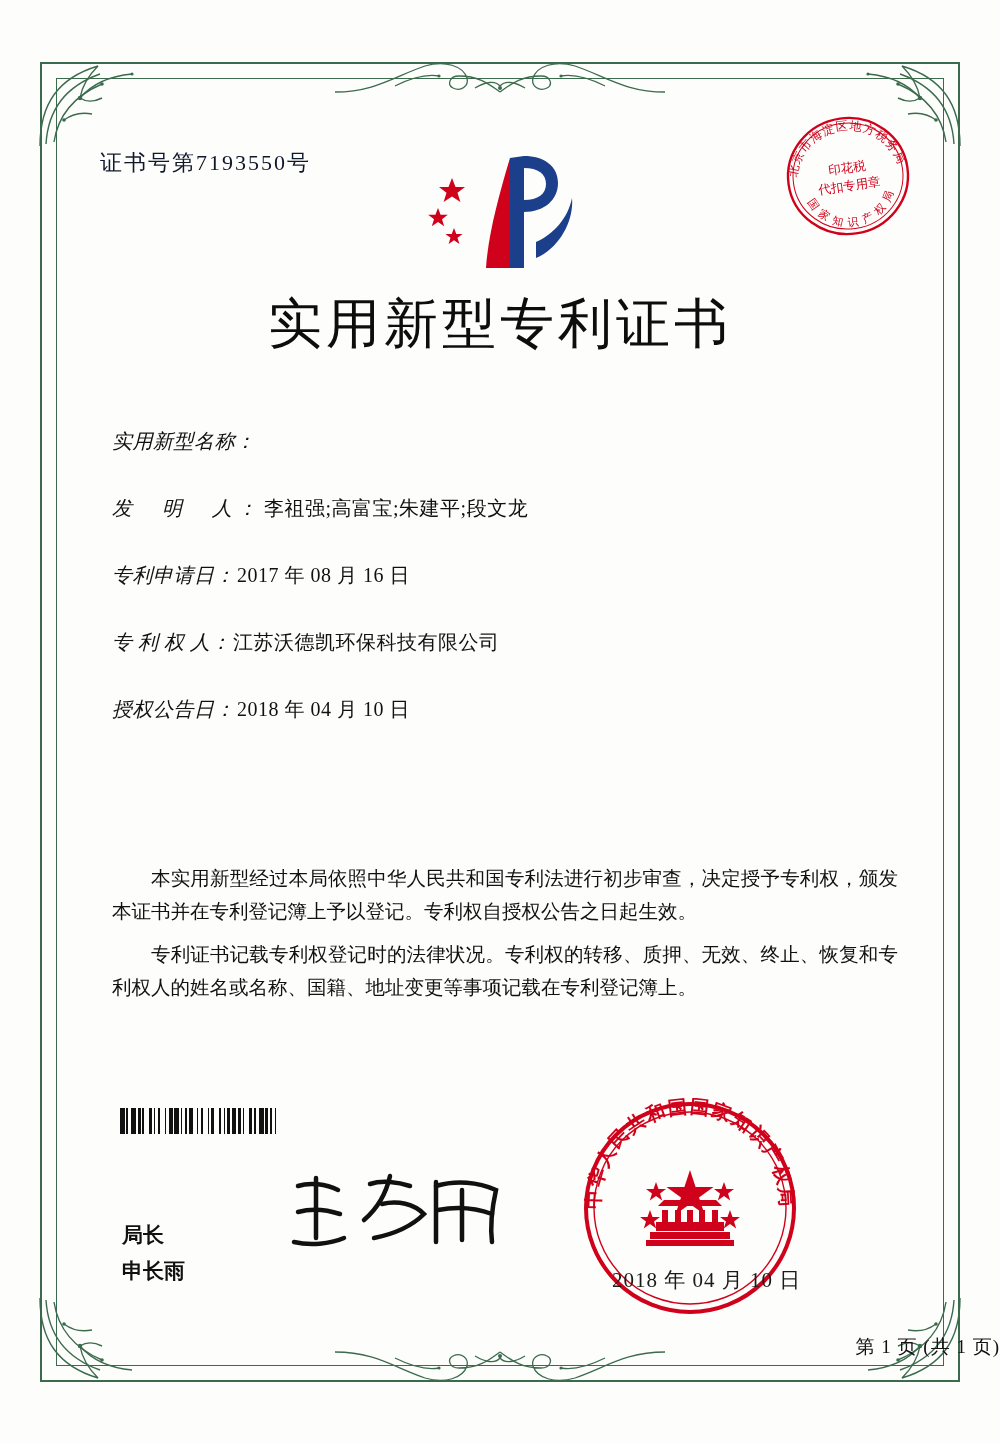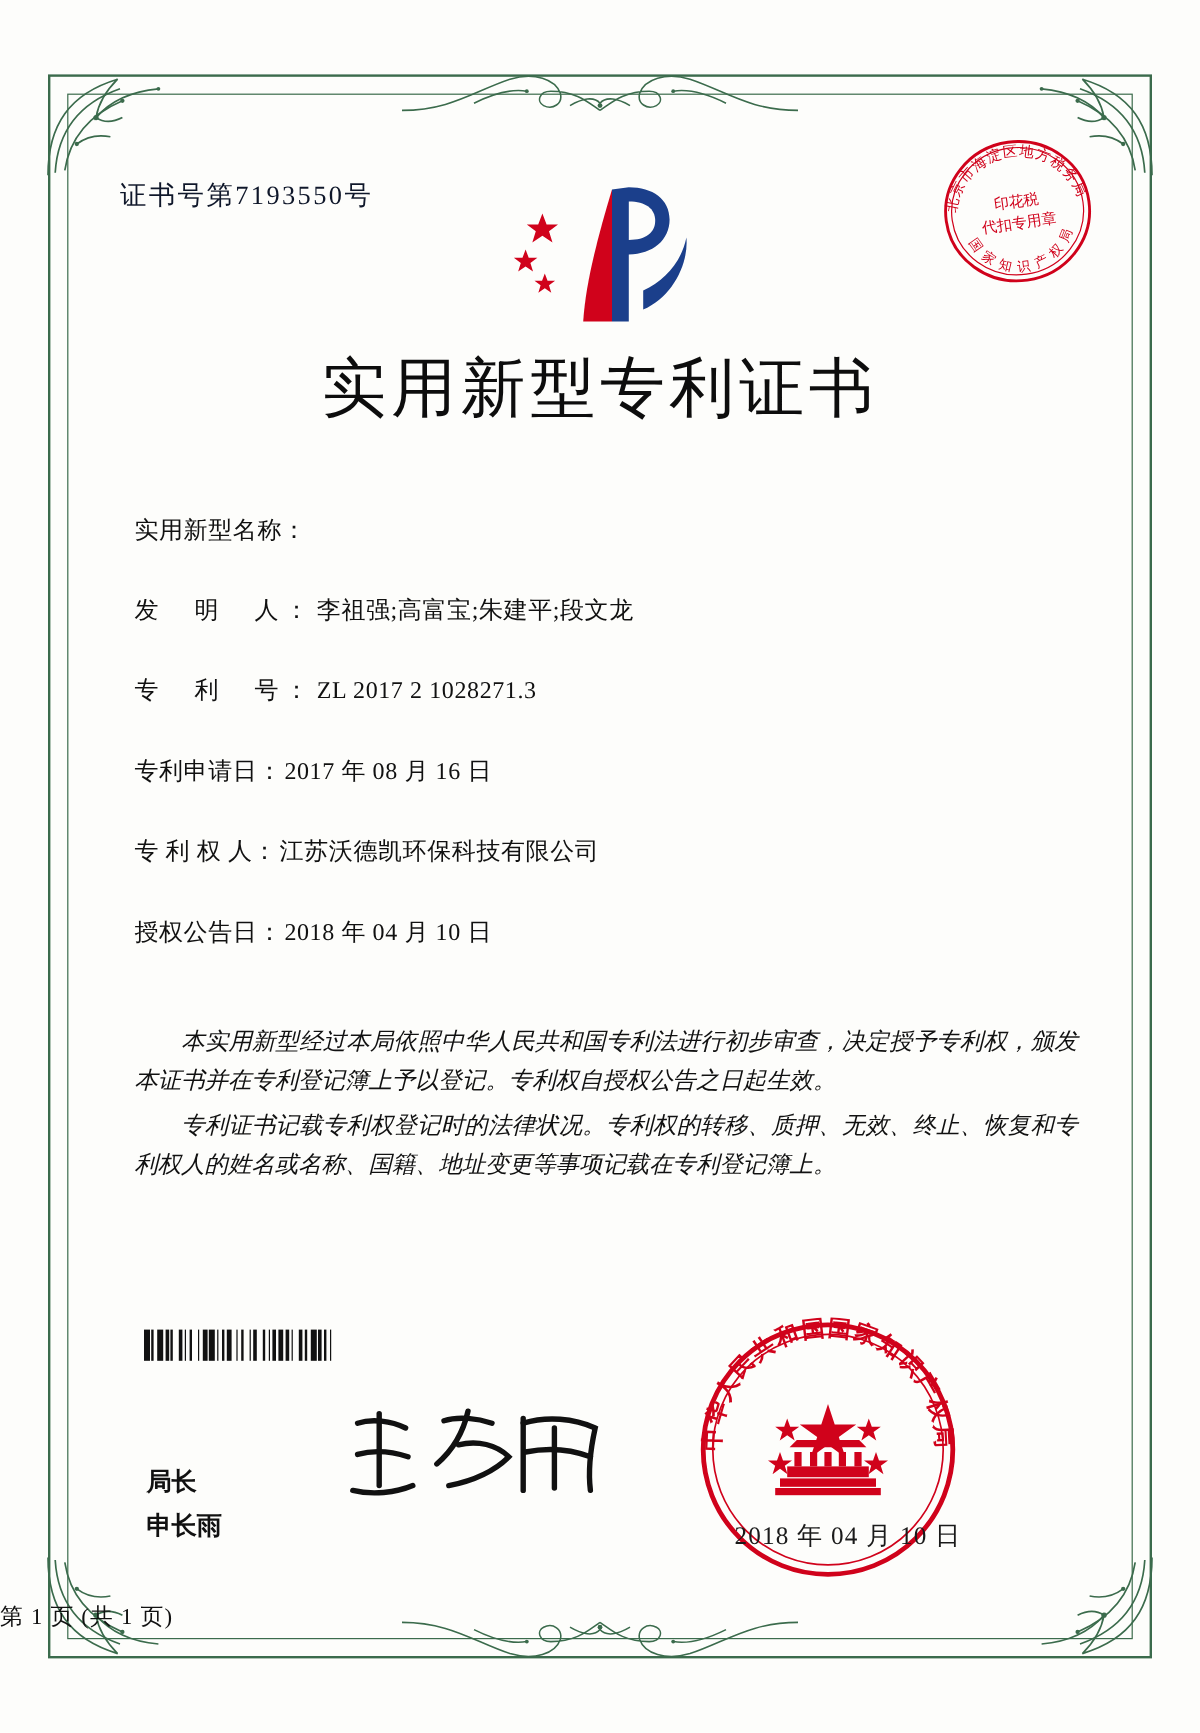--- a/index.html
+++ b/index.html
@@ -117,43 +117,43 @@
   .field-row {
     display: flex;
     align-items: baseline;
     margin-bottom: 40px;
     font-size: 20px;
     color: #111;
   }
   .field-label {
     white-space: nowrap;
     letter-spacing: 0.5px;
+    font-style: italic;
   }
   .field-label.sp2 { letter-spacing: 5px; }
   .field-value {
     margin-left: 2px;
     letter-spacing: 0.5px;
     font-size: 20px;
   }
 
   
   .body-text {
     position: absolute;
     left: 112px;
     top: 852px;
     width: 786px;
     font-size: 19.5px;
     line-height: 33px;
     color: #111;
     text-align: justify;
   }
   .body-text p {
-    margin: 0 0 4px 0;
+    margin: 10px 0 4px 0;
     text-indent: 2em;
-    font-style: italic;
   }
 
   
   .barcode {
     position: absolute;
     left: 120px;
     top: 1108px;
     width: 270px;
     height: 26px;
     display: flex;
@@ -202,21 +202,21 @@
     color: #1a1a1a;
     white-space: nowrap;
   }
 
   
   .footer {
     position: absolute;
     left: 0;
     right: 0;
     top: 1334px;
-    text-align: left;
+    text-align: right;
     font-size: 19px;
     color: #111;
     letter-spacing: 1px;
   }
 </style>
 </head>
 <body>
 
 <div class="page">
 
@@ -366,24 +366,20 @@
 
   <div class="title">实用新型专利证书</div>
 
   <div class="fields">
     <div class="field-row">
       <span class="field-label">实用新型名称：</span>
     </div>
     <div class="field-row">
       <span class="field-label sp2">发　明　人：</span>
       <span class="field-value">李祖强;高富宝;朱建平;段文龙</span>
-    </div>
-    <div class="field-row">
-      <span class="field-label sp2">专　利　号：</span>
-      <span class="field-value">ZL 2017 2 1028271.3</span>
     </div>
     <div class="field-row">
       <span class="field-label">专利申请日：</span>
       <span class="field-value">2017 年 08 月 16 日</span>
     </div>
     <div class="field-row">
       <span class="field-label">专 利 权 人：</span>
       <span class="field-value">江苏沃德凯环保科技有限公司</span>
     </div>
     <div class="field-row">

